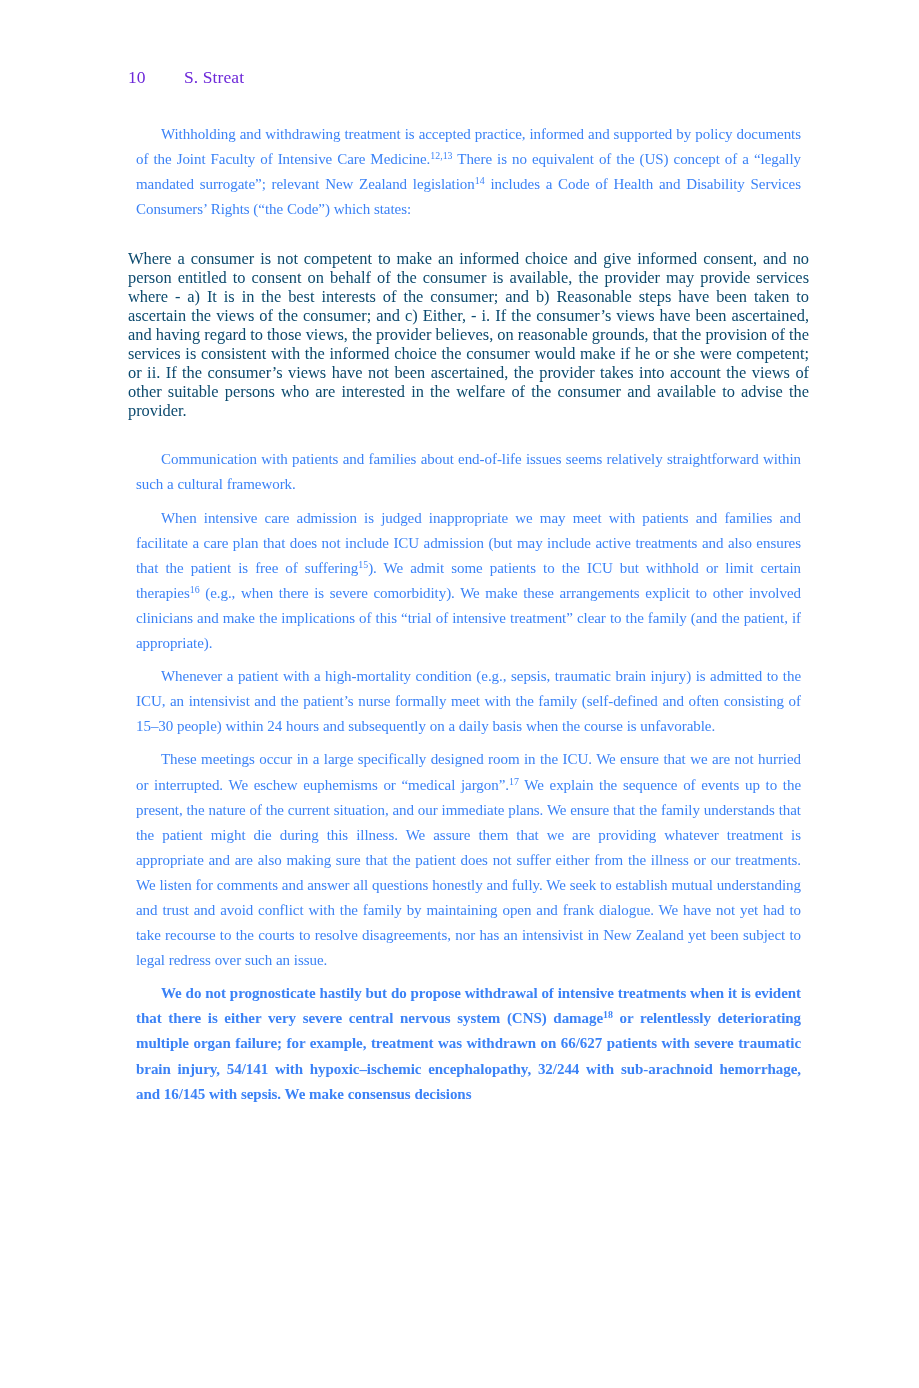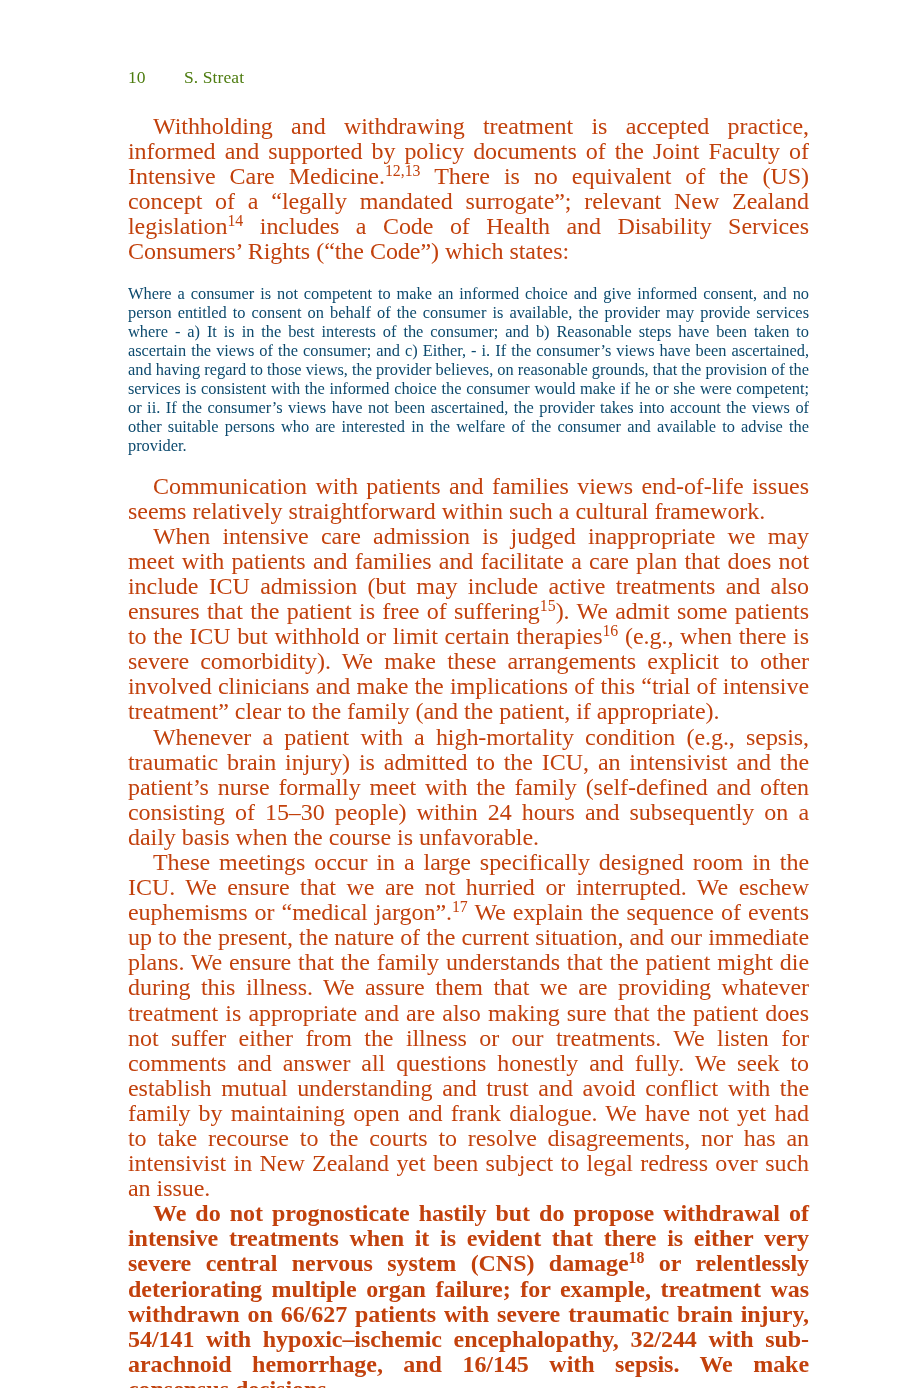--- a/index.html
+++ b/index.html
@@ -29,48 +29,48 @@
 
   
   .running-head {
     position: absolute;
     left: 128px;
     top: 66px;
     width: 680px;
     font-size: 17.5px;
     line-height: 22px;
     letter-spacing: 0.1px;
-    color: #4d7c0f;
+    color: #6d28d9;
     white-space: nowrap;
   }
   .running-head .folio {
     display: inline-block;
     width: 56px;
   }
   .running-head .author {
     display: inline;
   }
 
   
   .text-column {
     position: absolute;
     left: 128px;
     top: 114px;
     width: 681px;
   }
 
   p.body-para {
-    margin: 0;
-    font-size: 24px;
+    margin: 8px;
+    font-size: 15px;
     line-height: 25.1px;
     text-align: justify;
     text-indent: 25px;
     letter-spacing: -0.05px;
     word-spacing: 0.1px;
-    color: #c2410c;
+    color: #3b82f6;
   }
 
   
   blockquote.extract {
     margin: 0;
     padding: 0;
     font-size: 16.4px;
     line-height: 19px;
     text-align: justify;
     text-indent: 0;
@@ -104,21 +104,21 @@
   <div class="text-column">
 
     <p class="body-para"><span>Withholding and withdrawing treatment is accepted practice, informed and supported by policy documents of the Joint Faculty of Intensive Care Medicine.</span><sup class="fn">12,13</sup><span> There is no equivalent of the (US) concept of a “legally mandated surrogate”; relevant New Zealand legislation</span><sup class="fn">14</sup><span> includes a Code of Health and Disability Services Consumers’ Rights (“the Code”) which states:</span></p>
 
     <div class="gap-before-extract"></div>
 
     <blockquote class="extract">Where a consumer is not competent to make an informed choice and give informed consent, and no person entitled to consent on behalf of the consumer is available, the provider may provide services where - a) It is in the best interests of the consumer; and b) Reasonable steps have been taken to ascertain the views of the consumer; and c) Either, - i. If the consumer’s views have been ascertained, and having regard to those views, the provider believes, on reasonable grounds, that the provision of the services is consistent with the informed choice the consumer would make if he or she were competent; or ii. If the consumer’s views have not been ascertained, the provider takes into account the views of other suitable persons who are interested in the welfare of the consumer and available to advise the provider.</blockquote>
 
     <div class="gap-after-extract"></div>
 
-    <p class="body-para">Communication with patients and families views end-of-life issues seems relatively straightforward within such a cultural framework.</p>
+    <p class="body-para">Communication with patients and families about end-of-life issues seems relatively straightforward within such a cultural framework.</p>
 
     <p class="body-para"><span>When intensive care admission is judged inappropriate we may meet with patients and families and facilitate a care plan that does not include ICU admission (but may include active treatments and also ensures that the patient is free of suffering</span><sup class="fn">15</sup><span>). We admit some patients to the ICU but withhold or limit certain therapies</span><sup class="fn">16</sup><span> (e.g., when there is severe comorbidity). We make these arrangements explicit to other involved clinicians and make the implications of this “trial of intensive treatment” clear to the family (and the patient, if appropriate).</span></p>
 
     <p class="body-para">Whenever a patient with a high-mortality condition (e.g., sepsis, traumatic brain injury) is admitted to the ICU, an intensivist and the patient’s nurse formally meet with the family (self-defined and often consisting of 15–30 people) within 24 hours and subsequently on a daily basis when the course is unfavorable.</p>
 
     <p class="body-para"><span>These meetings occur in a large specifically designed room in the ICU. We ensure that we are not hurried or interrupted. We eschew euphemisms or “medical jargon”.</span><sup class="fn">17</sup><span> We explain the sequence of events up to the present, the nature of the current situation, and our immediate plans. We ensure that the family understands that the patient might die during this illness. We assure them that we are providing whatever treatment is appropriate and are also making sure that the patient does not suffer either from the illness or our treatments. We listen for comments and answer all questions honestly and fully. We seek to establish mutual understanding and trust and avoid conflict with the family by maintaining open and frank dialogue. We have not yet had to take recourse to the courts to resolve disagreements, nor has an intensivist in New Zealand yet been subject to legal redress over such an issue.</span></p>
 
     <p class="body-para"><span>We do not prognosticate hastily but do propose withdrawal of intensive treatments when it is evident that there is either very severe central nervous system (CNS) damage</span><sup class="fn">18</sup><span> or relentlessly deteriorating multiple organ failure; for example, treatment was withdrawn on 66/627 patients with severe traumatic brain injury, 54/141 with hypoxic–ischemic encephalopathy, 32/244 with sub-arachnoid hemorrhage, and 16/145 with sepsis. We make consensus decisions</span></p>
 
   </div>

